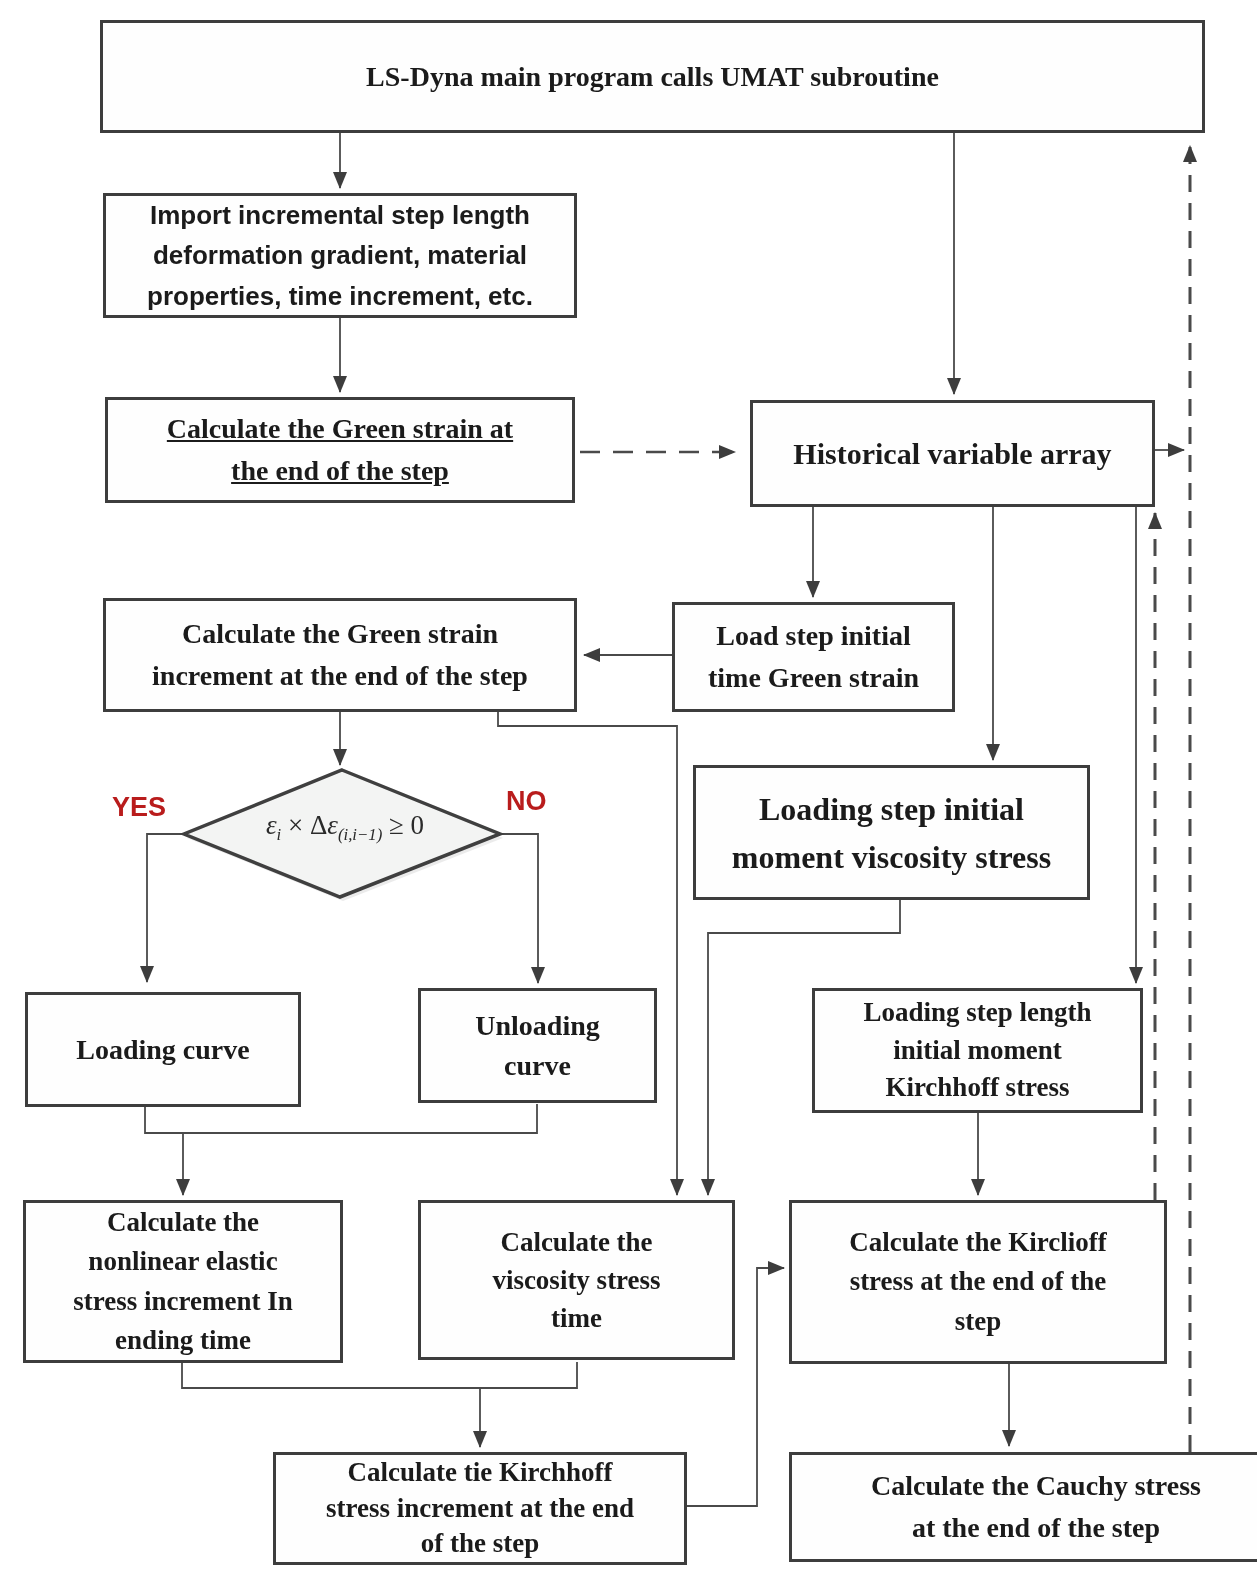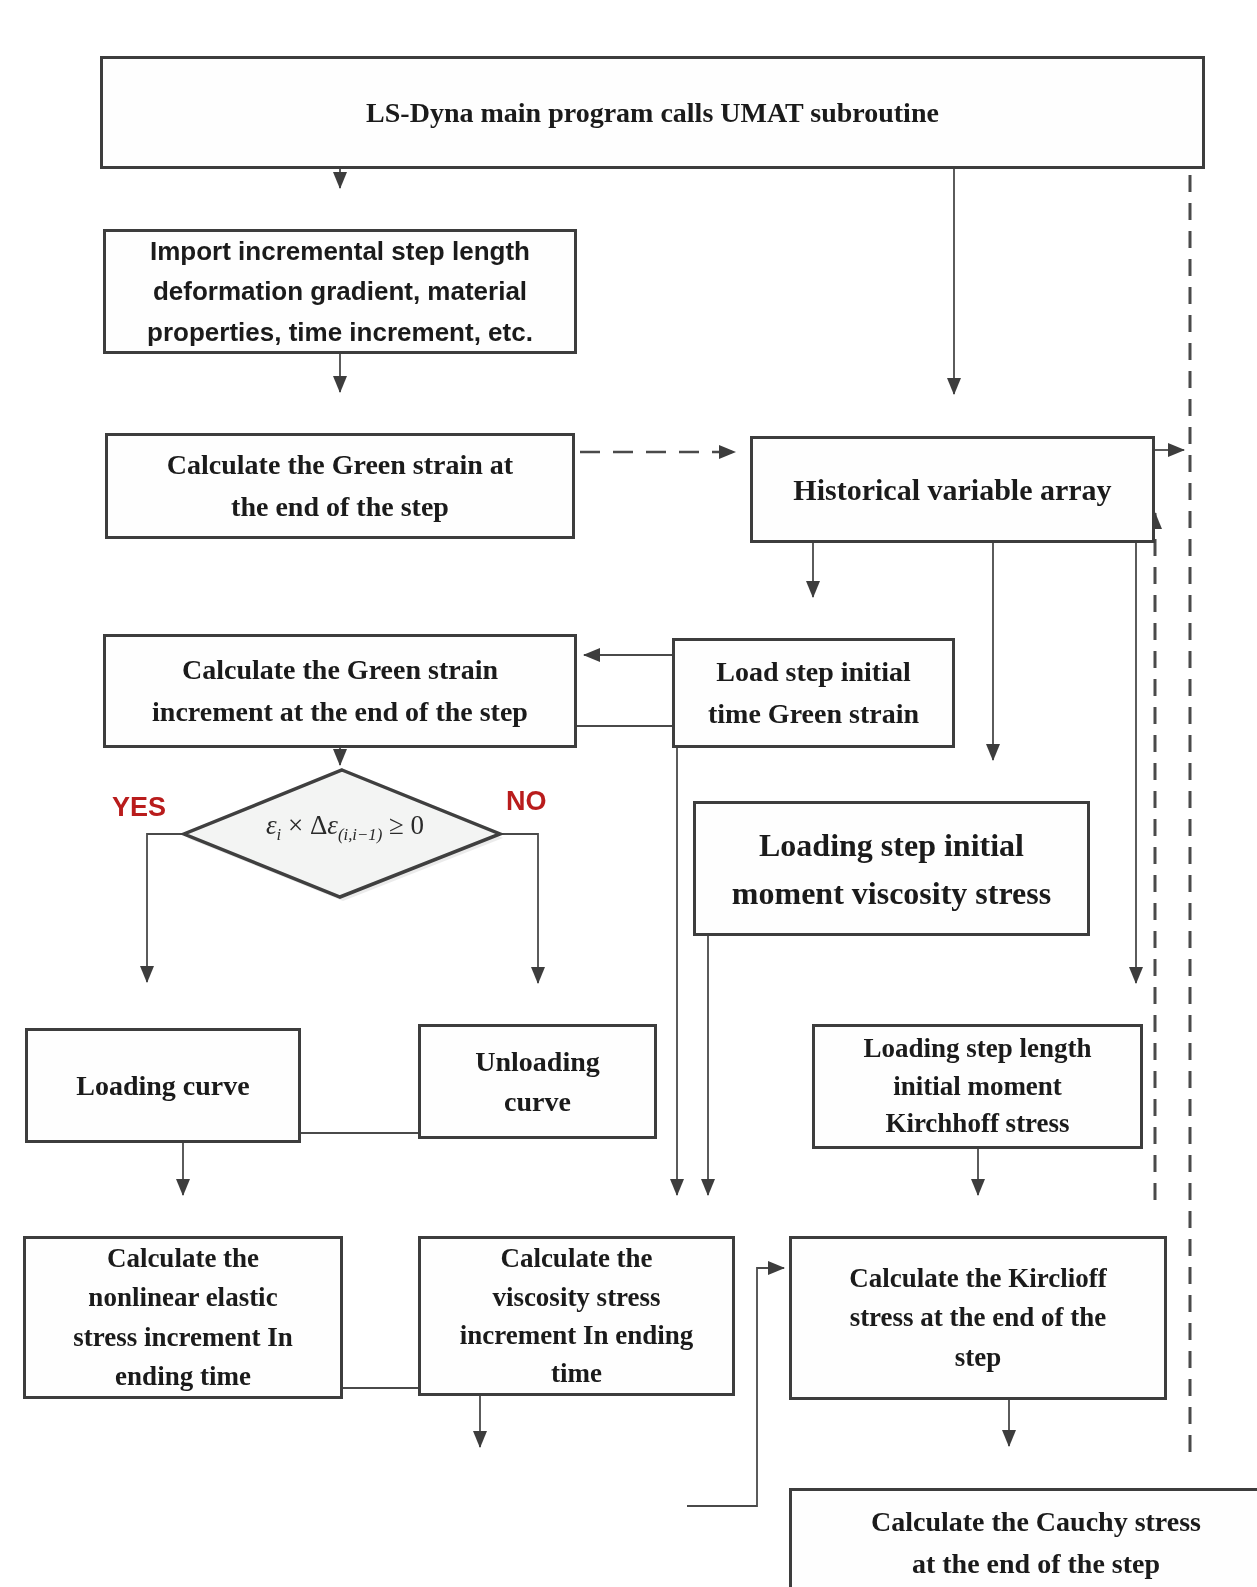--- a/index.html
+++ b/index.html
@@ -19,21 +19,20 @@
     background:#fefefe;
     border:3px solid #3d3d3d;
     box-sizing:border-box;
     display:flex;
     flex-direction:column;
     justify-content:center;
     align-items:center;
     text-align:center;
     font-weight:bold;
     line-height:1.5;
-    margin-top:36px;
   }
   .serif{font-family:"Liberation Serif", serif;}
   .sans{font-family:Liberation Sans, sans-serif;}
   .lbl{
     position:absolute;
     z-index:3;
     font-family:"Liberation Sans", sans-serif;
     font-weight:bold;
     font-size:27px;
     color:#b91c1c;
@@ -101,21 +100,21 @@
   <div class="box serif" style="left:100px;top:20px;width:1105px;height:113px;font-size:28px;">
     <span class="line">LS-Dyna main program calls UMAT subroutine</span>
   </div>
 
   <div class="box sans" style="left:103px;top:193px;width:474px;height:125px;font-size:26px;line-height:1.55;">
     <span class="line">Import incremental step length</span>
     <span class="line">deformation gradient, material</span>
     <span class="line">properties, time increment, etc.</span>
   </div>
 
-  <div class="box serif" style="left:105px;top:397px;width:470px;height:106px;font-size:28px;">
+  <div class="box serif" style="left:105px;top:397px;width:470px;height:106px;font-size:28px;text-decoration:underline;">
     <span class="line">Calculate the Green strain at</span>
     <span class="line">the end of the step</span>
   </div>
 
   <div class="box serif" style="left:750px;top:400px;width:405px;height:107px;font-size:30px;">
     <span class="line">Historical variable array</span>
   </div>
 
   <div class="box serif" style="left:103px;top:598px;width:474px;height:114px;font-size:28px;">
     <span class="line">Calculate the Green strain</span>
@@ -150,30 +149,34 @@
   <div class="box serif" style="left:23px;top:1200px;width:320px;height:163px;font-size:27px;line-height:1.45;">
     <span class="line">Calculate the</span>
     <span class="line">nonlinear elastic</span>
     <span class="line">stress increment In</span>
     <span class="line">ending time</span>
   </div>
 
   <div class="box serif" style="left:418px;top:1200px;width:317px;height:160px;font-size:27px;line-height:1.42;">
     <span class="line">Calculate the</span>
     <span class="line">viscosity stress</span>
-    <span class="line">increment In ending</span>
     <span class="line">time</span>
   </div>
 
   <div class="box serif" style="left:789px;top:1200px;width:378px;height:164px;font-size:27px;line-height:1.45;">
     <span class="line">Calculate the Kirclioff</span>
     <span class="line">stress at the end of the</span>
     <span class="line">step</span>
   </div>
 
+  <div class="box serif" style="left:273px;top:1452px;width:414px;height:113px;font-size:27px;line-height:1.32;">
+    <span class="line">Calculate tie Kirchhoff</span>
+    <span class="line">stress increment at the end</span>
+    <span class="line">of the step</span>
+  </div>
 
   <div class="box serif" style="left:789px;top:1452px;width:494px;height:110px;font-size:28px;">
     <span class="line">Calculate the Cauchy stress</span>
     <span class="line">at the end of the step</span>
   </div>
 
   <div class="lbl" style="left:112px;top:792px;">YES</div>
   <div class="lbl" style="left:506px;top:786px;">NO</div>
 
   <div id="formula">

